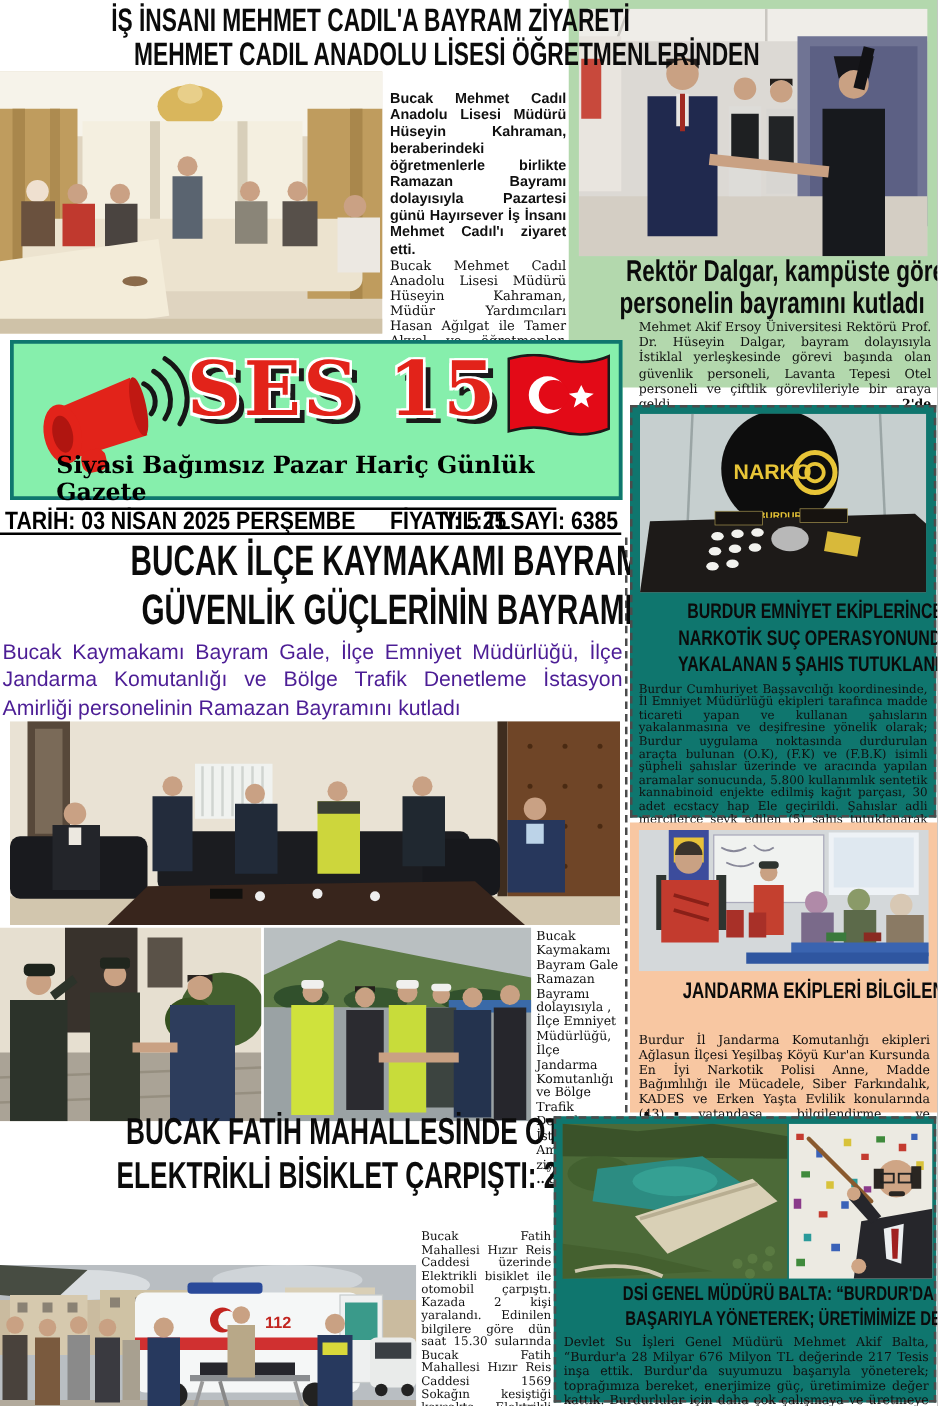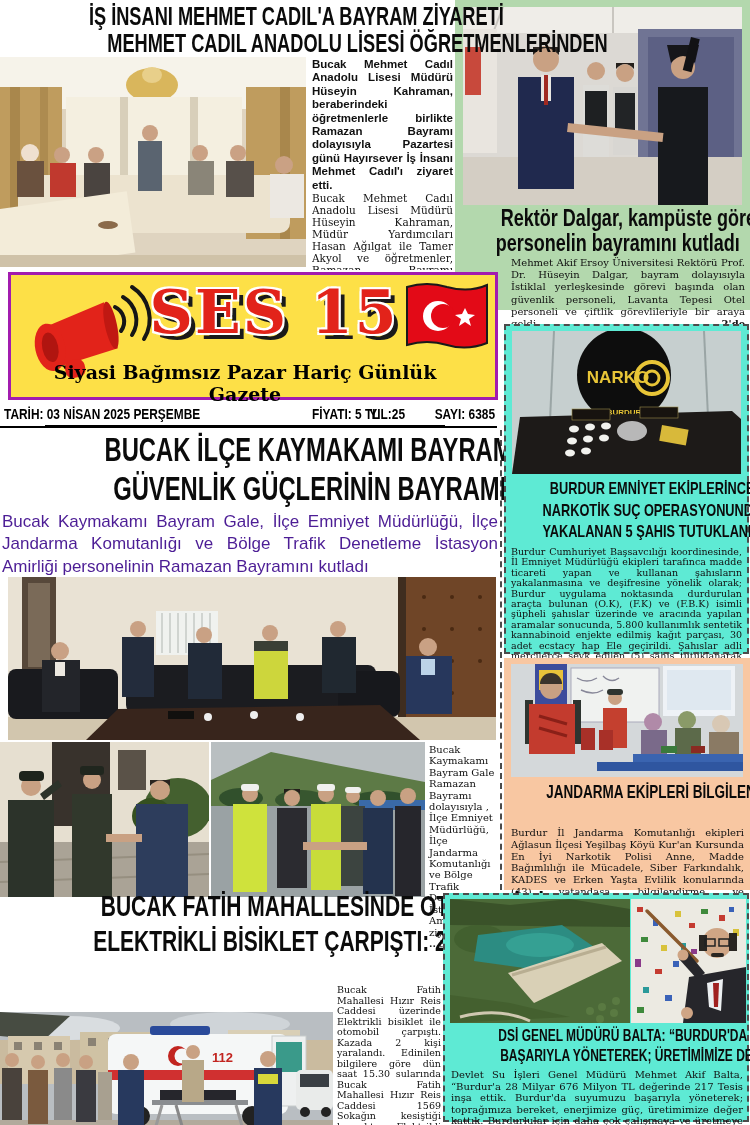--- a/index.html
+++ b/index.html
@@ -9,34 +9,34 @@
         font-family:"DejaVu Serif",serif;color:#000}
   .abs{position:absolute}
   
   .hl{font-family:"Liberation Sans","DejaVu Sans",sans-serif;font-weight:700;color:#0b0b0b}
   .ln{text-align:center}
   .cx{display:inline-block;white-space:nowrap;transform:scaleX(var(--sx,.75));transform-origin:50% 50%}
   
   .bt{font-family:"DejaVu Serif",serif;text-align:justify;color:#101010}
   .lead{font-family:"Liberation Sans",sans-serif;font-weight:700;text-align:justify;color:#101010}
   .jp{font-weight:700;float:right;padding-left:4px;font-family:"DejaVu Serif",serif}
-  .db{border:2px dashed #4b4b4b;background:#5eead4}
+  .db{border:2px dashed #4b4b4b;background:#0f766e}
   .ph{display:block;width:100%;height:100%}
   
-  .masthead{position:absolute;left:8px;top:272px;width:490px;height:128px;background:#fde047;
-            border:3px solid #a21caf;z-index:3}
+  .masthead{position:absolute;left:8px;top:272px;width:490px;height:128px;background:#86efac;
+            border:3px solid #0f766e;z-index:3}
   .mh-title{position:absolute;left:132px;top:-6px;width:262px;text-align:center;
             font-family:"DejaVu Serif",serif;font-weight:700;font-size:60px;line-height:86px;
             color:#e2231a;letter-spacing:2px;
             text-shadow:-2px -2px 0 #fff,2px -2px 0 #fff,-2px 2px 0 #fff,2px 2px 0 #fff,6px 6px 0 #1a1a1a}
-  .mh-tagline{position:absolute;left:34px;top:86px;width:400px;text-align:center;
+  .mh-tagline{position:absolute;left:34px;top:86px;width:400px;
               font-family:"DejaVu Serif",serif;font-weight:700;font-size:19px;color:#000;
-              border-bottom:2.5px solid #000;padding-bottom:20px}
+              border-bottom:2.5px solid #000;padding-bottom:1px}
   .daterow{position:absolute;left:0;top:402px;width:497px;height:26px;border-bottom:2.5px solid #000;
-           font-family:"Liberation Sans",sans-serif;font-weight:700;font-size:14px;color:#000;z-index:2}
+           font-family:"Liberation Sans",sans-serif;font-weight:700;font-size:20px;color:#000;z-index:2}
   .daterow span{position:absolute;top:4px;display:inline-block;white-space:nowrap}
   .vdash{position:absolute;left:500px;top:430px;height:460px;width:0;border-left:2px dashed #4b4b4b}
 </style>
 </head>
 <body>
 
 <div class="page">
 
   <section class="abs" style="left:455px;top:0;width:295px;height:310px;background:#b3d8ad">
     <div class="abs" style="left:8px;top:7px;width:279px;height:198px">
@@ -110,21 +110,21 @@
           <rect x="188" y="104" width="26" height="34" fill="#8a8578"></rect>
         <circle cx="238" cy="96" r="8" fill="#caa184"></circle>
           <rect x="226" y="104" width="28" height="36" fill="#57504a"></rect>
         <circle cx="284" cy="108" r="9" fill="#caa184"></circle>
           <rect x="270" y="117" width="34" height="44" fill="#ece8e2"></rect>
         <rect x="-12" y="152" width="140" height="62" fill="#f3ecd9" transform="rotate(-8 0 152)"></rect>
         <rect x="0" y="198" width="306" height="12" fill="#cfc2a8"></rect>
         <ellipse cx="108" cy="168" rx="10" ry="4" fill="#8a6a4a"></ellipse>
       </svg>
     </div>
-    <div class="abs" style="left:312px;top:58px;width:141px;height:212px;overflow:hidden">
+    <div class="abs" style="left:312px;top:73px;width:141px;height:212px;overflow:hidden">
       <p class="lead" style="font-size:11.5px;line-height:13.4px">Bucak Mehmet Cadıl Anadolu Lisesi Müdürü Hüseyin Kahraman, beraberindeki öğretmenlerle birlikte Ramazan Bayramı dolayısıyla Pazartesi günü Hayırsever İş İnsanı Mehmet Cadıl'ı ziyaret etti.</p>
       <p class="bt" style="font-size:10.5px;line-height:11.9px;margin-top:1px">
         <span>Bucak Mehmet Cadıl Anadolu Lisesi Müdürü Hüseyin Kahraman, Müdür Yardımcıları Hasan Ağılgat ile Tamer Akyol ve öğretmenler, Ramazan Bayramı dolayısıyla Portsan Mermer Yönetim Kurulu Başkanı İş İnsanı Mehmet Cadıl ve ailesini ziyaret etti.</span>
       </p>
     </div>
   </section>
 
   <header class="masthead">
     <div class="abs" style="left:4px;top:4px;width:140px;height:104px">
       <svg class="ph" viewBox="0 0 140 104">

